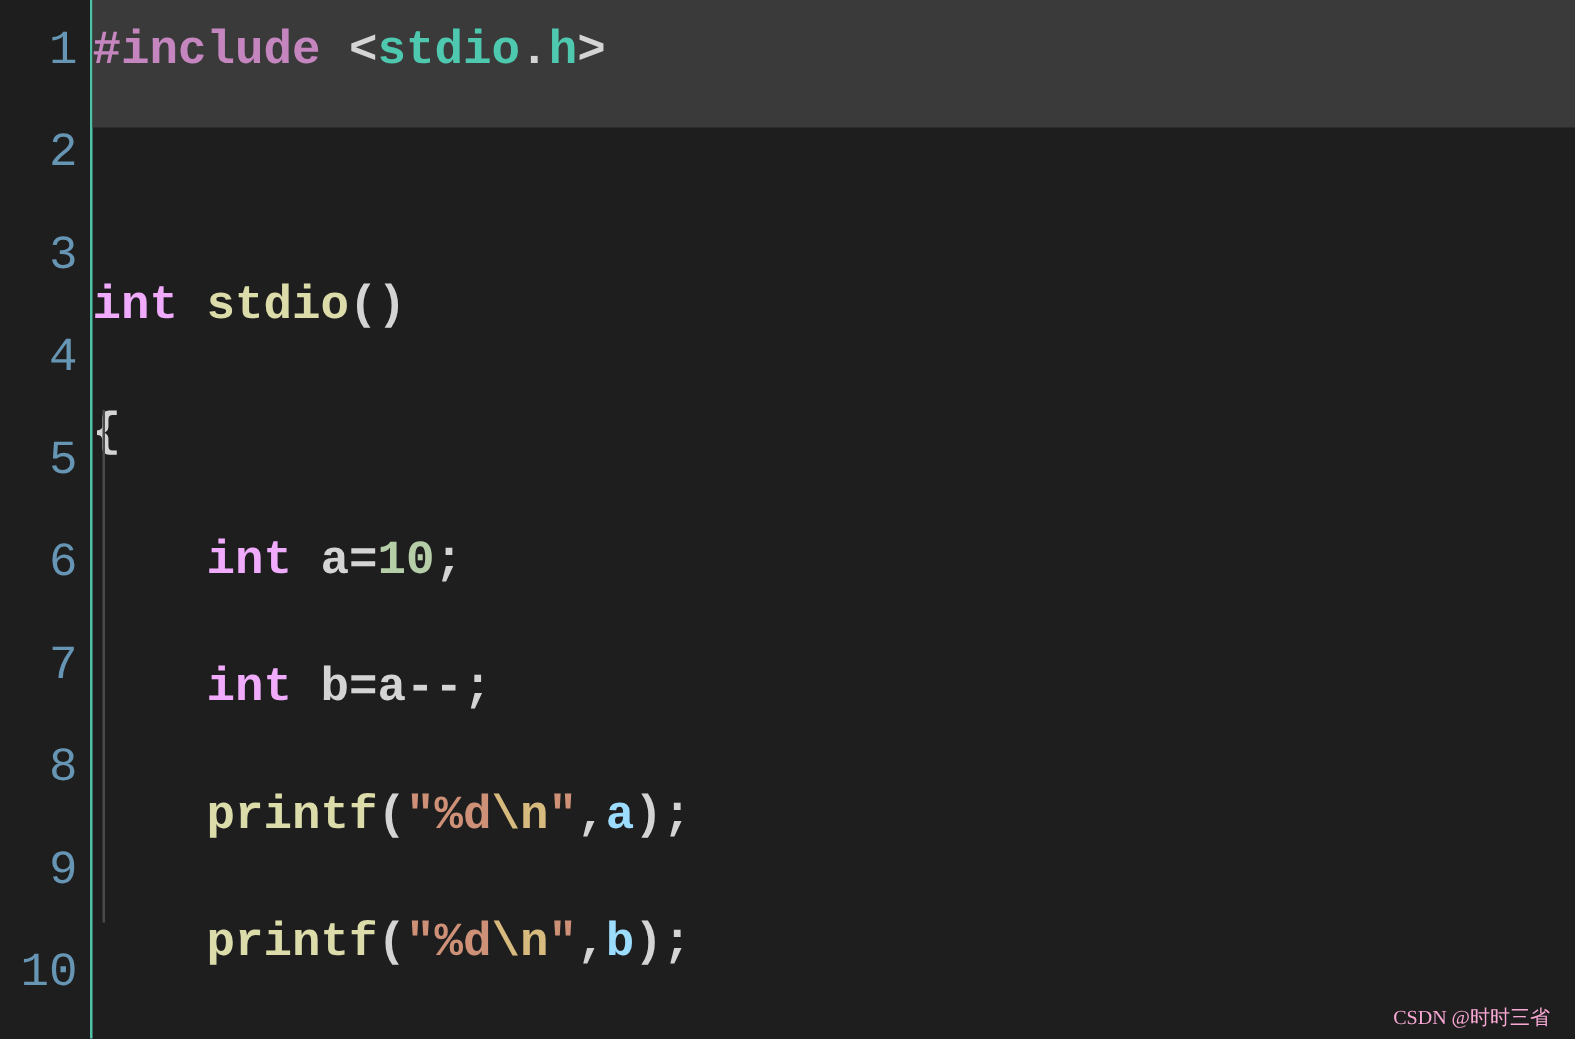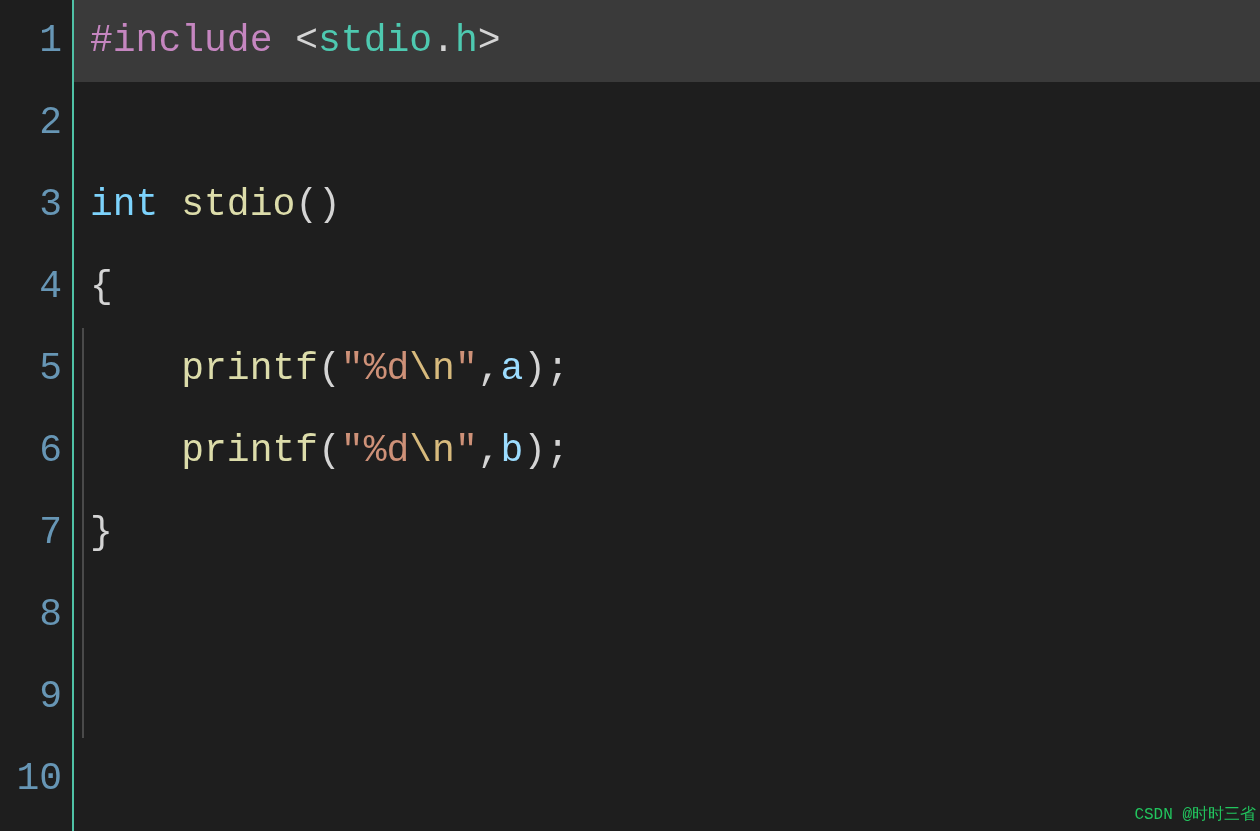--- a/index.html
+++ b/index.html
@@ -38,54 +38,55 @@
   .vline {
     width: 2px;
     background: #4fc1a6;
     flex-shrink: 0;
   }
   .code-area {
     flex: 1;
     position: relative;
   }
   .code-line {
-    height: 82px;
+    height: 102px;
     line-height: 82px;
     white-space: pre;
-    padding-left: 16px;
+    padding-left: 0;
+    font-weight: bold;
   }
   .code-line.highlighted {
     background: #3a3a3a;
   }
   .indent-guide {
     position: absolute;
     left: 8px;
     top: 328px;
     width: 2px;
     height: 410px;
     background: #4a4a4a;
   }
   .tok-directive { color: #c586c0; }
   .tok-default { color: #d4d4d4; }
   .tok-type { color: #4ec9b0; }
-  .tok-keyword { color: #7dd3fc; }
+  .tok-keyword { color: #f0abfc; }
   .tok-func { color: #dcdcaa; }
   .tok-var { color: #9cdcfe; }
   .tok-number2 { color: #b5cea8; }
   .tok-string { color: #ce9178; }
   .tok-escape { color: #d7ba7d; }
   .tok-punct { color: #d4d4d4; }
   .tok-return { color: #c586c0; }
   .watermark {
     position: absolute;
     bottom: 6px;
-    right: 4px;
-    color: #22c55e;
+    right: 20px;
+    color: #f9a8d4;
     font-size: 16px;
-    font-family: Liberation Mono, monospace;
+    font-family: Liberation Serif, serif;
   }
 </style>
 </head>
 <body>
 
 <div class="editor">
   <div class="gutter">
     <div class="line-number">1</div>
     <div class="line-number">2</div>
     <div class="line-number">3</div>
@@ -104,21 +105,23 @@
     <div class="indent-guide"></div>
 
     <div class="code-line highlighted"><span class="tok-directive">#include</span><span class="tok-default"> </span><span class="tok-default">&lt;</span><span class="tok-type">stdio</span><span class="tok-default">.</span><span class="tok-type">h</span><span class="tok-default">&gt;</span></div>
 
     <div class="code-line"></div>
 
     <div class="code-line"><span class="tok-keyword">int</span><span class="tok-default"> </span><span class="tok-func">stdio</span><span class="tok-punct">()</span></div>
 
     <div class="code-line"><span class="tok-punct">{</span></div>
 
+    <div class="code-line"><span class="tok-default">    </span><span class="tok-keyword">int</span><span class="tok-default"> </span><span class="tok-default">a</span><span class="tok-punct">=</span><span class="tok-number2">10</span><span class="tok-punct">;</span></div>
 
+    <div class="code-line"><span class="tok-default">    </span><span class="tok-keyword">int</span><span class="tok-default"> </span><span class="tok-default">b</span><span class="tok-punct">=</span><span class="tok-default">a</span><span class="tok-punct">--</span><span class="tok-punct">;</span></div>
 
     <div class="code-line"><span class="tok-default">    </span><span class="tok-func">printf</span><span class="tok-punct">(</span><span class="tok-string">"</span><span class="tok-string">%d</span><span class="tok-escape">\n</span><span class="tok-string">"</span><span class="tok-punct">,</span><span class="tok-var">a</span><span class="tok-punct">)</span><span class="tok-punct">;</span></div>
 
     <div class="code-line"><span class="tok-default">    </span><span class="tok-func">printf</span><span class="tok-punct">(</span><span class="tok-string">"</span><span class="tok-string">%d</span><span class="tok-escape">\n</span><span class="tok-string">"</span><span class="tok-punct">,</span><span class="tok-var">b</span><span class="tok-punct">)</span><span class="tok-punct">;</span></div>
 
 
     <div class="code-line"><span class="tok-punct">}</span></div>
   </div>
 </div>
 

